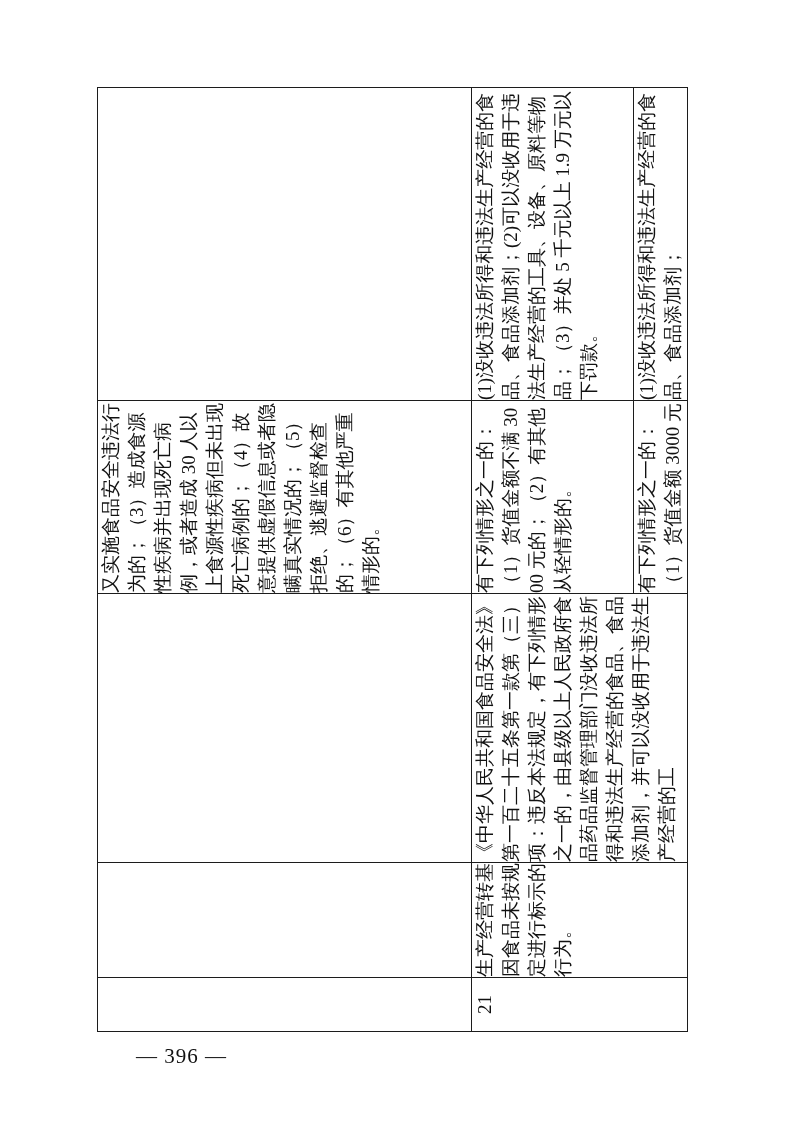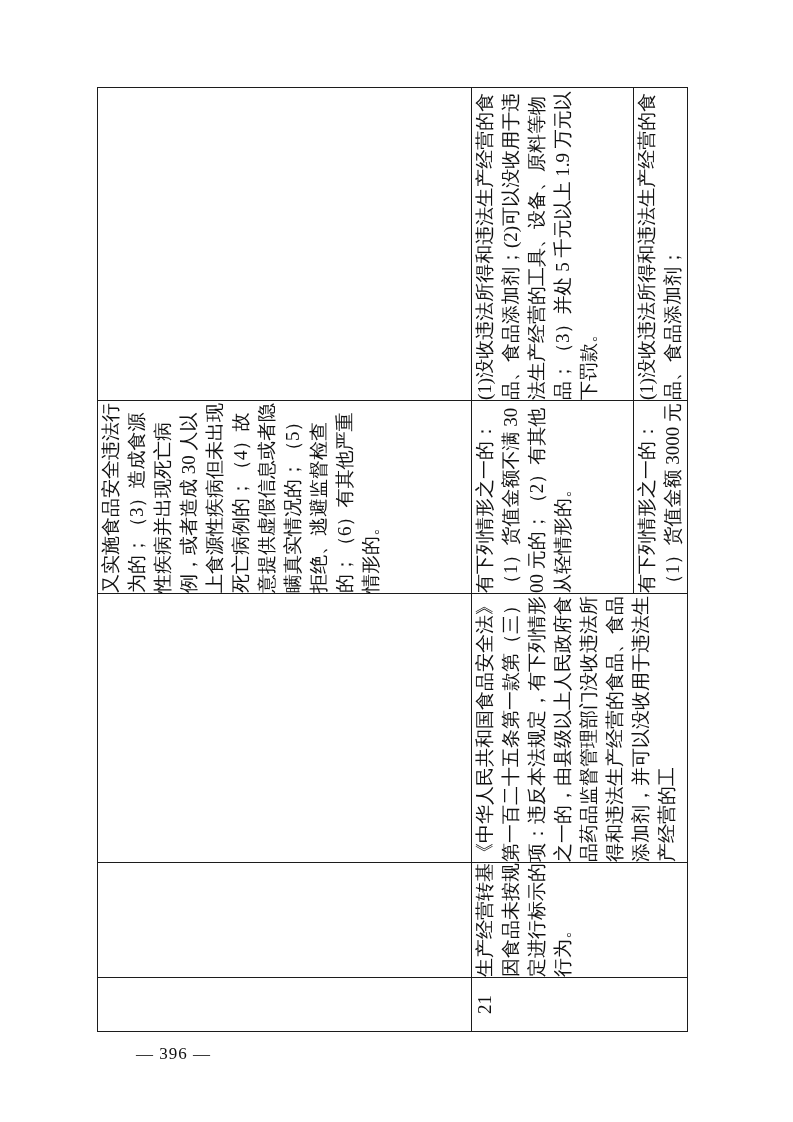--- a/index.html
+++ b/index.html
@@ -51,21 +51,21 @@
   td.cell-violation  { padding: 20px 6px 0 14px; }
   td.cell-legal      { padding: 3px 4px 0 6px; line-height: 26px; }
   td.cell-sit-b      { padding: 12px 4px 0 8px; }
   td.cell-pen-b      { padding: 3px 2px 0 5px; line-height: 26px; }
   td.cell-sit-c      { padding: 2px 2px 0 8px; line-height: 25px; }
   td.cell-pen-c      { padding: 2px 2px 0 5px; line-height: 25px; }
   .footer {
     position: absolute;
     left: 136px;
     top: 1044px;
-    font-size: 17px;
+    font-size: 21px;
     letter-spacing: 1px;
     color: #111111;
   }
 </style>
 </head>
 <body>
 
 <div class="page">
 
   <div class="rotated-layer">

